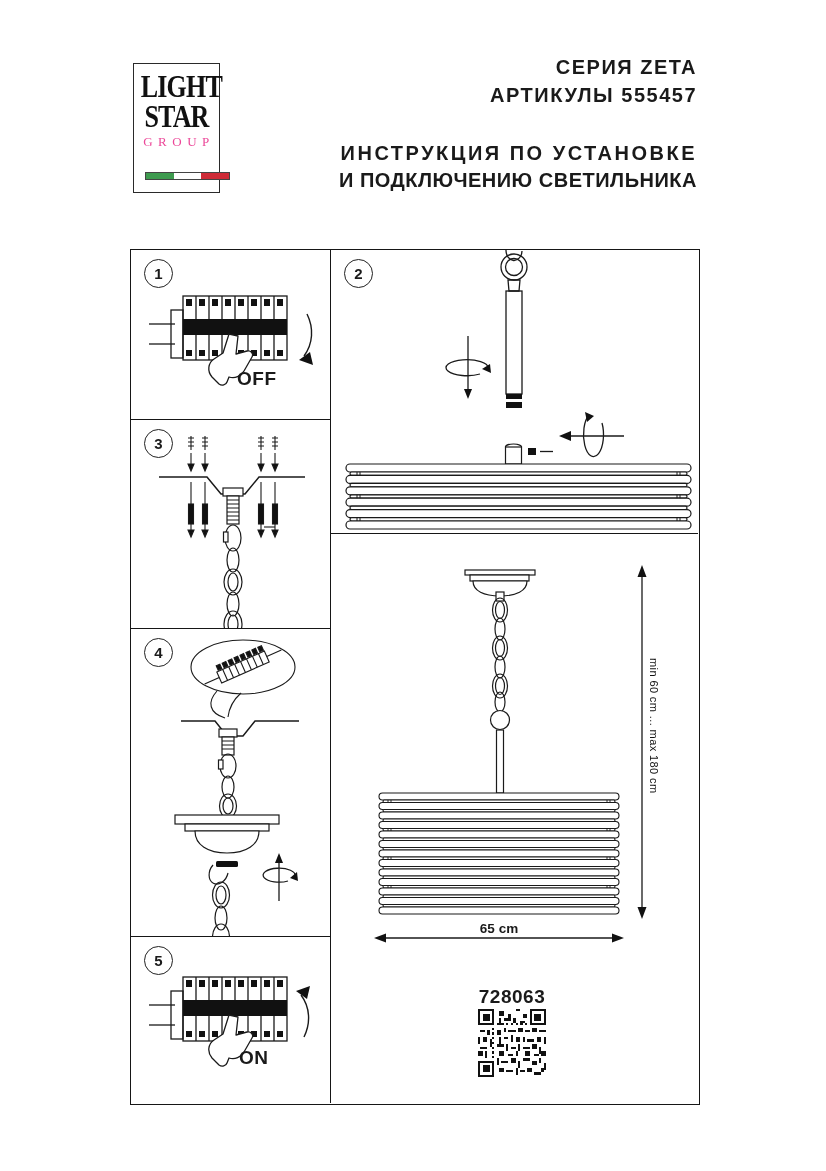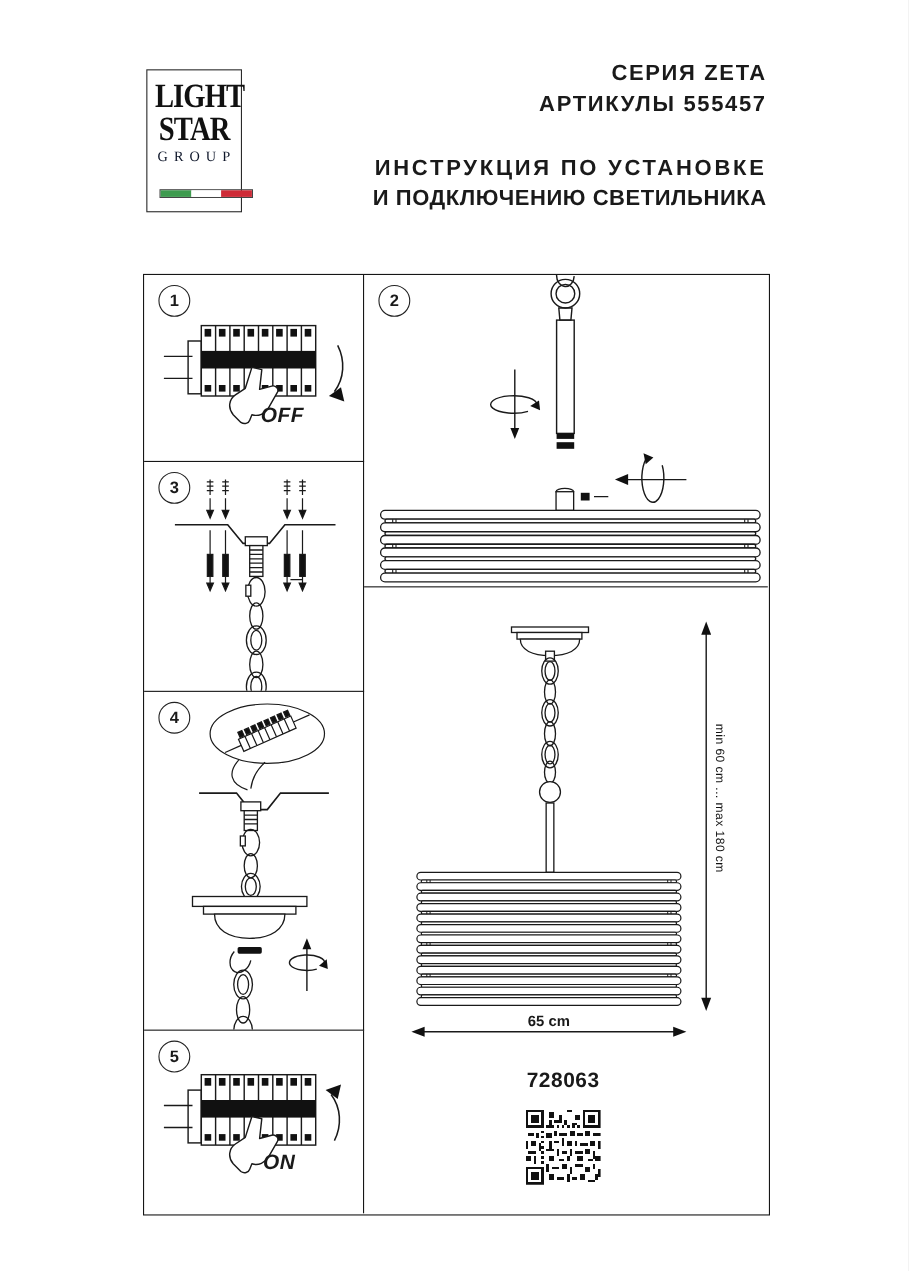--- a/index.html
+++ b/index.html
@@ -7,21 +7,21 @@
         font-family:"Liberation Sans",sans-serif;color:#1a1a1a;overflow:hidden;}
   .abs{position:absolute;}
 
   
   .logo-box{left:133px;top:63px;width:87px;height:130px;border:1.5px solid #2a2a2a;
             box-sizing:border-box;text-align:center;}
   .logo-main{margin-top:8px;font-family:"Liberation Serif",serif;font-weight:bold;
              font-size:31px;line-height:30px;letter-spacing:-1px;transform:scaleX(.84);
              transform-origin:center;color:#111;}
   .logo-group{margin-top:2px;font-family:"Liberation Serif",serif;font-size:13px;
-              letter-spacing:5.5px;padding-left:5px;color:#0f172a;}
+              letter-spacing:5.5px;padding-left:5px;color:#ec4899;}
   .logo-flag{left:11px;top:108px;width:85px;height:8px;border:1px solid #444;
              box-sizing:border-box;display:flex;}
   .logo-flag span{flex:1;height:100%;}
 
   .hdr{right:129px;text-align:right;font-weight:bold;white-space:nowrap;}
   .hdr-series{top:56px;font-size:20px;letter-spacing:1.5px;}
   .hdr-articles{top:84px;font-size:20px;letter-spacing:1.5px;}
   .hdr-t1{top:142px;font-size:20px;letter-spacing:2.5px;margin-left:24px;}
   .hdr-t2{top:169px;font-size:20px;letter-spacing:.5px;}
 
@@ -30,21 +30,21 @@
   .panel{position:absolute;box-sizing:border-box;}
   .p1{left:0;top:0;width:200px;height:170px;border-right:1.5px solid #161616;border-bottom:1.5px solid #161616;}
   .p3{left:0;top:170px;width:200px;height:209px;border-right:1.5px solid #161616;border-bottom:1.5px solid #161616;}
   .p4{left:0;top:379px;width:200px;height:308px;border-right:1.5px solid #161616;border-bottom:1.5px solid #161616;}
   .p5{left:0;top:687px;width:200px;height:166px;border-right:1.5px solid #161616;}
   .p2{left:200px;top:0;width:367px;height:284px;border-bottom:1.5px solid #161616;}
   .p6{left:200px;top:284px;width:367px;height:569px;}
 
   .stepnum{left:13px;top:9px;width:27px;height:27px;border:1.6px solid #222;border-radius:50%;
            display:flex;align-items:center;justify-content:center;font-size:15px;font-weight:bold;}
-  .bk-label{font-size:19px;font-weight:bold;letter-spacing:.5px;font-style:italic;}
+  .bk-label{font-size:19px;font-weight:bold;letter-spacing:.5px;}
 
   .dim-v{font-size:11px;letter-spacing:.4px;writing-mode:vertical-rl;white-space:nowrap;color:#111;}
   .dim-h{font-size:13.5px;font-weight:600;text-align:center;}
   .article{font-size:19px;font-weight:bold;text-align:center;letter-spacing:.5px;}
 
   svg{display:block;}
 </style>
 </head>
 <body>
 
@@ -410,21 +410,21 @@
 
         <g stroke="#1a1a1a" stroke-width="1.3">
           <line x1="52" y1="404" x2="284" y2="404"></line>
           <polygon points="43,404 55,399.5 55,408.5" fill="#111" stroke="none"></polygon>
           <polygon points="293,404 281,399.5 281,408.5" fill="#111" stroke="none"></polygon>
         </g>
       </svg>
 
       <div class="abs dim-v" style="left:317px;top:124px">min 60 cm ... max 180 cm</div>
       <div class="abs dim-h" style="left:48px;top:387px;width:240px">65 cm</div>
-      <div class="abs article" style="left:61px;top:438px;width:240px">728063</div>
+      <div class="abs article" style="left:61px;top:452px;width:240px">728063</div>
 
       <svg class="abs" style="left:147px;top:475px" width="68" height="68" viewBox="0 0 29 29" shape-rendering="crispEdges">
         <rect x="0" y="0" width="29" height="29" fill="#fff"></rect>
         <path d="M0 0h7v7h-7z M22 0h7v7h-7z M0 22h7v7h-7z" fill="#111"></path>
         <path d="M1 1h5v5h-5z M23 1h5v5h-5z M1 23h5v5h-5z" fill="#fff"></path>
         <path d="M2 2h3v3h-3z M24 2h3v3h-3z M2 24h3v3h-3z" fill="#111"></path>
         <path d="M8 6h1v1h-1z M10 6h1v1h-1z M12 6h1v1h-1z M14 6h1v1h-1z M16 6h1v1h-1z M18 6h1v1h-1z M20 6h1v1h-1z M6 8h1v1h-1z M6 10h1v1h-1z M6 12h1v1h-1z M6 14h1v1h-1z M6 16h1v1h-1z M6 18h1v1h-1z M6 20h1v1h-1z" fill="#111"></path>
         <path d="M9 1h2v2h-2z M13 2h1v3h-1z M16 0h2v1h-2z M19 2h2v2h-2z M9 4h1v3h-1z M11 4h3v1h-3z M15 4h1v2h-1z M18 5h2v1h-2z M1 9h2v1h-2z M4 9h1v2h-1z M0 12h1v3h-1z M2 12h2v2h-2z M5 13h1v3h-1z M1 16h3v1h-3z M0 18h2v2h-2z M3 18h1v3h-1z M8 9h2v2h-2z M11 8h1v2h-1z M13 9h3v1h-3z M17 8h2v2h-2z M20 9h2v1h-2z M23 8h2v2h-2z M26 9h3v1h-3z M9 12h1v3h-1z M11 12h2v1h-2z M14 11h1v3h-1z M16 12h2v2h-2z M19 12h1v2h-1z M21 13h3v1h-3z M25 12h2v2h-2z M28 12h1v3h-1z M8 15h3v1h-3z M12 15h1v3h-1z M14 16h2v1h-2z M17 15h1v3h-1z M19 16h3v1h-3z M23 15h2v2h-2z M26 16h1v3h-1z M9 18h2v2h-2z M13 19h2v1h-2z M16 18h1v2h-1z M20 18h2v2h-2z M24 19h2v1h-2z M27 18h2v2h-2z M8 21h1v3h-1z M10 22h3v1h-3z M14 21h2v2h-2z M17 22h1v3h-1z M19 21h3v1h-3z M23 22h2v2h-2z M26 21h1v2h-1z M28 23h1v3h-1z M9 25h2v2h-2z M12 26h3v1h-3z M16 25h1v3h-1z M18 26h2v1h-2z M21 25h2v2h-2z M24 27h3v1h-3z M27 25h1v2h-1z" fill="#111"></path>
       </svg>
     </div>

